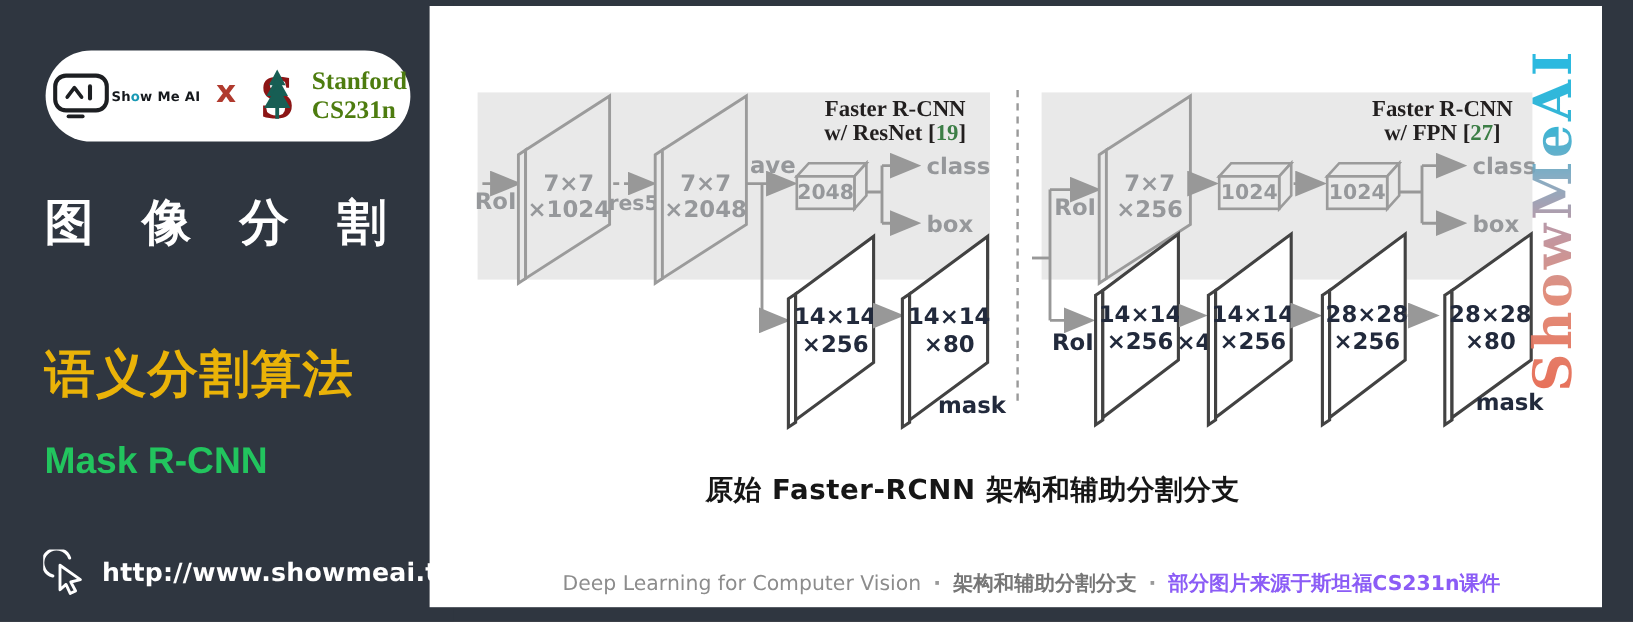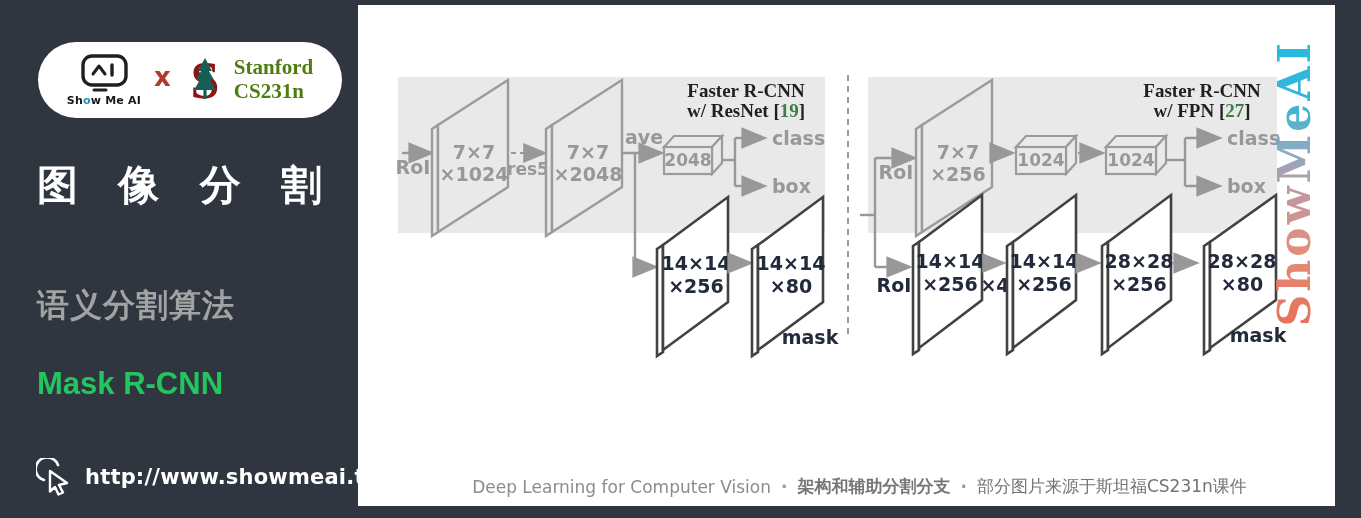--- a/index.html
+++ b/index.html
@@ -9,32 +9,32 @@
     background:#2F3640; overflow:hidden;
     font-family:"DejaVu Sans","Liberation Sans",sans-serif;
   }
   
   .sidebar { position:absolute; left:0; top:0; width:378px; height:518px; background:#2F3640; }
   .logo-pill {
     position:absolute; left:38px; top:42px; width:304px; height:76px;
     background:#ffffff; border-radius:40px;
     display:flex; align-items:center; justify-content:center; gap:13px;
   }
-  .brand-block { display:flex; flex-direction:column; align-items:center; }
+  .brand-block { display:flex; flex-direction:row; align-items:center; }
   .brand-wordmark { font-size:11px; font-weight:800; color:#15181c; letter-spacing:0.2px; margin-top:1px; white-space:nowrap; }
   .brand-wordmark .o-dot { color:#1899B4; }
   .collab-x { font-size:26px; font-weight:800; color:#B03A2E; line-height:1; padding:0 1px 6px 0; }
   .stanford-block { display:flex; align-items:center; gap:9px; }
   .stanford-text { font-family:"Liberation Serif","DejaVu Serif",serif; color:#4d7c0f; font-size:21px; line-height:1.12; font-weight:700; white-space:nowrap; }
   .sidebar-title {
     position:absolute; left:37px; top:158px; width:285px;
     display:flex; justify-content:space-between;
     color:#ffffff; font-size:41px; font-weight:700;
   }
-  .sidebar-subtitle { position:absolute; left:37px; top:284px; color:#a3a3a3; font-size:32px; font-weight:800; letter-spacing:1px; }
+  .sidebar-subtitle { position:absolute; left:37px; top:284px; color:#eab308; font-size:42px; font-weight:800; letter-spacing:1px; }
   .sidebar-topic   { position:absolute; left:37px; top:366px; color:#22c55e; font-size:31px; font-weight:700; font-family:"Liberation Sans",sans-serif; }
   .sidebar-url {
     position:absolute; left:36px; top:458px; display:flex; align-items:center; gap:11px;
     color:#ffffff; cursor:pointer;
   }
   .sidebar-url .url-text { font-size:21px; font-weight:700; letter-spacing:0.2px; }
   
   .content {
     position:absolute; left:358px; top:5px; width:977px; height:501px;
     background:#ffffff; overflow:hidden;
@@ -46,21 +46,21 @@
     letter-spacing:0.5px;
   }
   .footer {
     position:absolute; left:0; bottom:8px; width:1003px;
     display:flex; align-items:center; justify-content:center; gap:10px;
     font-size:17px; white-space:nowrap;
   }
   .footer .seg1 { color:#8C8C8C; }
   .footer .dot  { color:#9a9a9a; font-weight:700; }
   .footer .seg2 { color:#767676; font-weight:700; }
-  .footer .seg3 { color:#737373; }
+  .footer .seg3 { color:#8b5cf6;font-weight:bold; }
   .watermark {
     position:absolute; top:35px; right:20px; width:46px; height:270px;
     pointer-events:none; z-index:5;
   }
   .watermark span {
     display:inline-block; transform:rotate(-90deg) translateX(-100%); transform-origin:0 0;
     font-family:"DejaVu Serif","Liberation Serif",serif; font-weight:700;
     font-size:44px; letter-spacing:3px; white-space:nowrap;
     background:linear-gradient(to right,#E5654C 0%,#E08672 28%,#B7909F 48%,#7FA6BE 62%,#25AFD2 78%,#17B5E0 100%);
     -webkit-background-clip:text; background-clip:text; color:transparent; opacity:0.92;
@@ -287,20 +287,21 @@
           <polygon class="mplate" points="846,241 852,237 852,345 846,349"></polygon>
           <polygon class="mplate" points="852,237 918,190 918,295 852,343"></polygon>
           <text class="dtxt" x="884" y="263" text-anchor="middle">28×28</text>
           <text class="dtxt" x="884" y="286" text-anchor="middle">×80</text>
         </g>
 
         <text class="dtxt" x="900" y="337" text-anchor="middle" font-size="20">mask</text>
       </g>
     </svg>
 
+    <div class="caption">原始 Faster-RCNN 架构和辅助分割分支</div>
 
     <div class="footer">
       <span class="seg1">Deep Learning for Computer Vision</span>
       <span class="dot">·</span>
       <span class="seg2">架构和辅助分割分支</span>
       <span class="dot">·</span>
       <span class="seg3">部分图片来源于斯坦福CS231n课件</span>
     </div>
 
     <div class="watermark">

